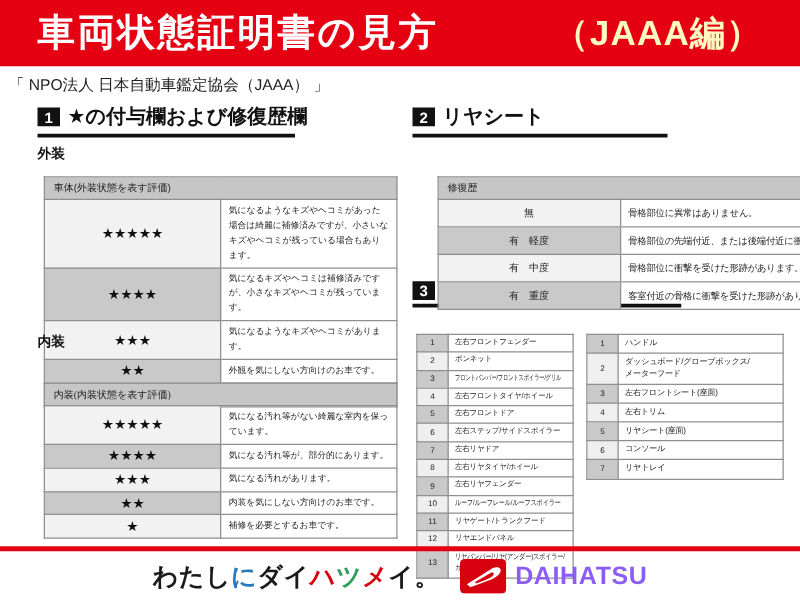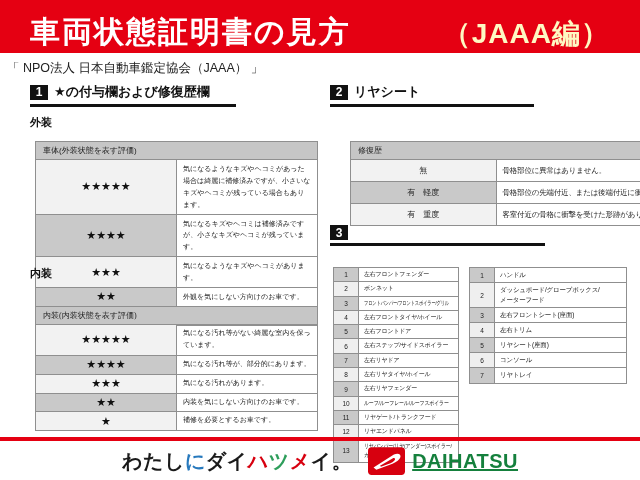--- a/index.html
+++ b/index.html
@@ -1,33 +1,33 @@
 <!DOCTYPE html>
 <html><head>
 <meta charset="utf-8">
 <style>
   html,body{margin:0;padding:0;}
   body{width:640px;height:480px;background:#ffffff;position:relative;overflow:hidden;
        font-family:"Liberation Sans","DejaVu Sans",sans-serif;color:#222;}
 
   
   .header{position:absolute;top:0;left:0;width:640px;height:53px;background:#e50012;
-          display:flex;align-items:flex-end;justify-content:space-between;
+          display:flex;align-items:center;justify-content:space-between;
           padding:0 30px;box-sizing:border-box;}
   .header .t{color:#fff;font-weight:bold;font-size:30px;letter-spacing:2px;}
   .header .e{color:#fef9c3;font-weight:bold;font-size:28px;letter-spacing:1px;}
 
   .subtitle{position:absolute;top:60px;left:7px;font-size:12.5px;color:#222;}
 
   
   .sec{position:absolute;display:flex;align-items:center;gap:6px;
        border-bottom:3px solid #111;padding-bottom:3px;box-sizing:border-box;}
   .sec .num{background:#111;color:#fff;font-weight:bold;font-size:12px;
             width:18px;height:15px;display:flex;align-items:center;justify-content:center;flex:0 0 18px;}
-  .sec .ttl{font-size:13px;font-weight:bold;color:#111;white-space:nowrap;}
+  .sec .ttl{font-size:16px;font-weight:bold;color:#111;white-space:nowrap;}
   #sec1{top:83px;left:30px;width:206px;}
   #sec2{top:83px;left:330px;width:204px;}
   #sec3{top:225px;left:330px;width:215px;}
 
   .grplabel{position:absolute;font-size:11px;font-weight:bold;color:#111;}
   #extLabel{top:104px;left:30px;margin-top:11px;}
   #intLabel{top:266px;left:30px;}
 
   table{border-collapse:collapse;table-layout:fixed;margin-top:20px;}
   td,th{border:1px solid #8f8f8f;}
@@ -63,21 +63,21 @@
   .lbl{display:inline-block;white-space:pre;line-height:1.55;letter-spacing:-0.2px;}
   .squeeze{transform:scaleX(0.7);transform-origin:0 50%;}
   .squeeze-sm{transform:scaleX(0.82);transform-origin:0 50%;}
 
   
   .redline{position:absolute;top:437px;left:0;width:640px;height:4px;background:#e50012;}
   .footer{position:absolute;top:444px;left:0;width:640px;height:34px;
           display:flex;align-items:center;justify-content:center;gap:16px;}
   .slogan{font-weight:bold;font-size:20px;letter-spacing:0.5px;white-space:nowrap;}
   .brand{display:flex;align-items:center;gap:7px;}
-  .brandname{color:#15803d;font-weight:bold;font-size:20px;letter-spacing:0.5px;text-decoration:underline;}
+  .brandname{color:#8b5cf6;font-weight:bold;font-size:20px;letter-spacing:0.5px;}
 </style>
 </head>
 <body>
 
 <div class="header">
   <span class="t">車両状態証明書の見方</span>
   <span class="e">（JAAA編）</span>
 </div>
 
 <div class="subtitle">「 NPO法人 日本自動車鑑定協会（JAAA） 」</div>
@@ -179,20 +179,24 @@
       <tr>
         <td class="key">無</td>
         <td class="desc">骨格部位に異常はありません。</td>
       </tr>
 
       <tr>
         <td class="key">有　軽度</td>
         <td class="desc">骨格部位の先端付近、または後端付近に衝撃を受けた形跡があります。</td>
       </tr>
 
+      <tr>
+        <td class="key">有　中度</td>
+        <td class="desc">骨格部位に衝撃を受けた形跡があります。</td>
+      </tr>
 
       <tr>
         <td class="key">有　重度</td>
         <td class="desc">客室付近の骨格に衝撃を受けた形跡があります。</td>
       </tr>
 
   </tbody>
 </table>
 
 <div class="cond-wrap">

